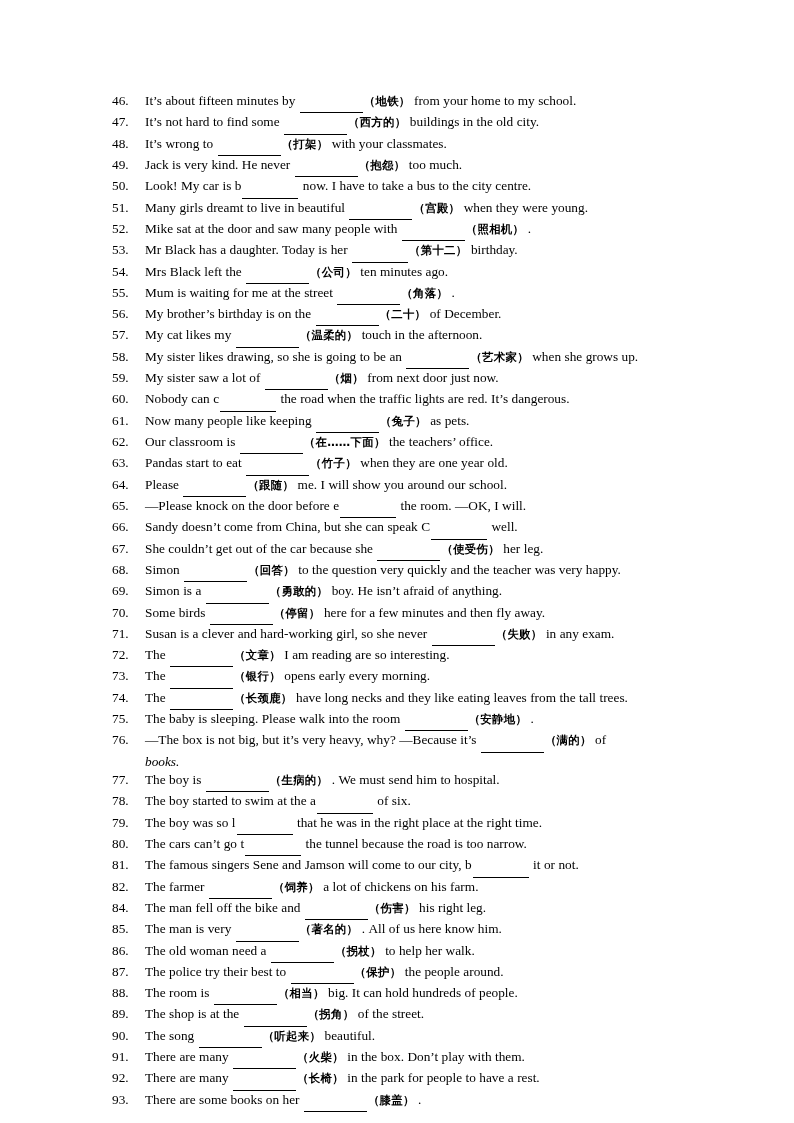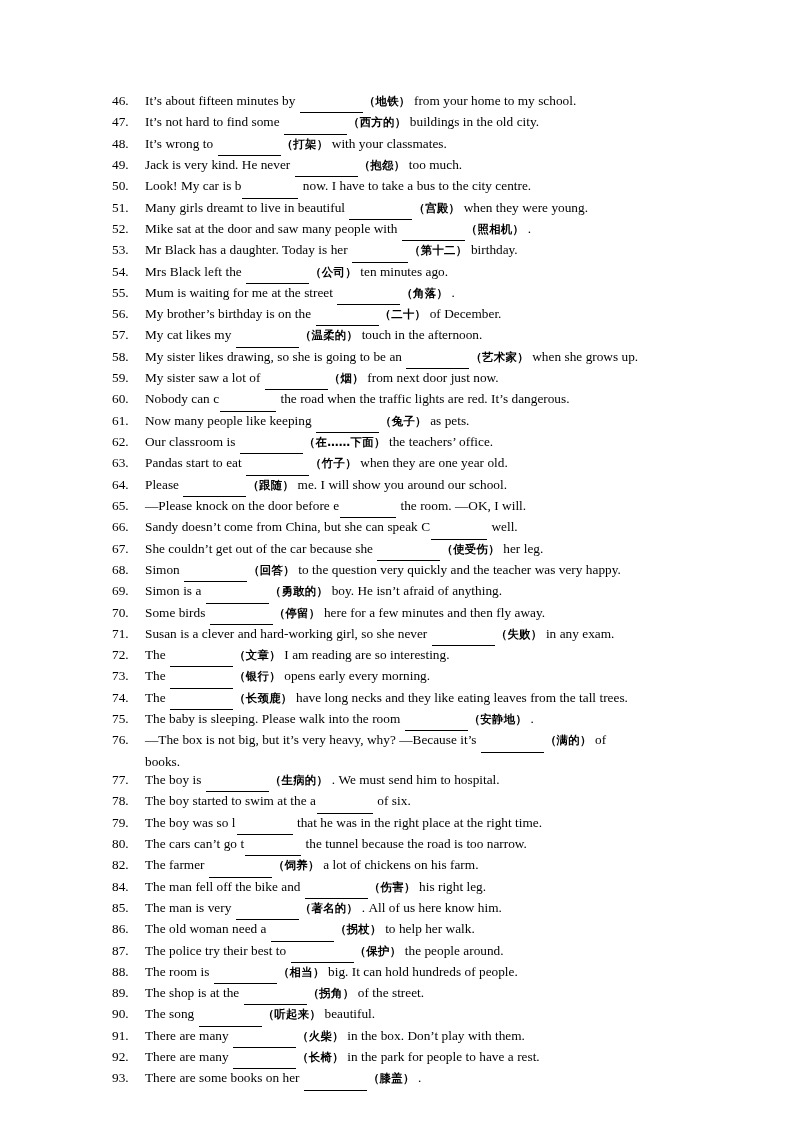--- a/index.html
+++ b/index.html
@@ -55,20 +55,21 @@
   .cn {
     font-family: "DejaVu Sans", sans-serif;
     font-size: 11.4px;
     letter-spacing: 0.3px;
     font-weight: bold;
   }
   .cont {
     display: block;
     padding-left: 0;
     font-size: 13.3px;
+    font-style: italic;
   }
 </style>
 </head>
 <body>
 
 <div class="page">
   <div class="worksheet" id="worksheet-body">
       <div class="q-row"><span class="q-num">46.</span><span class="q-text"><span class="">It’s about fifteen minutes by </span><span class="blank w1">&nbsp;</span><span class="cn">（地铁）</span><span class=""> from your home to my school.</span></span></div>
       <div class="q-row"><span class="q-num">47.</span><span class="q-text"><span class="">It’s not hard to find some </span><span class="blank w1">&nbsp;</span><span class="cn">（西方的）</span><span class=""> buildings in the old city.</span></span></div>
       <div class="q-row"><span class="q-num">48.</span><span class="q-text"><span class="">It’s wrong to </span><span class="blank w1">&nbsp;</span><span class="cn">（打架）</span><span class=""> with your classmates.</span></span></div>
@@ -97,20 +98,21 @@
       <div class="q-row"><span class="q-num">71.</span><span class="q-text"><span class="">Susan is a clever and hard-working girl, so she never </span><span class="blank w1">&nbsp;</span><span class="cn">（失败）</span><span class=""> in any exam.</span></span></div>
       <div class="q-row"><span class="q-num">72.</span><span class="q-text"><span class="">The </span><span class="blank w1">&nbsp;</span><span class="cn">（文章）</span><span class=""> I am reading are so interesting.</span></span></div>
       <div class="q-row"><span class="q-num">73.</span><span class="q-text"><span class="">The </span><span class="blank w1">&nbsp;</span><span class="cn">（银行）</span><span class=""> opens early every morning.</span></span></div>
       <div class="q-row"><span class="q-num">74.</span><span class="q-text"><span class="">The </span><span class="blank w1">&nbsp;</span><span class="cn">（长颈鹿）</span><span class=""> have long necks and they like eating leaves from the tall trees.</span></span></div>
       <div class="q-row"><span class="q-num">75.</span><span class="q-text"><span class="">The baby is sleeping. Please walk into the room </span><span class="blank w1">&nbsp;</span><span class="cn">（安静地）</span><span class=""> .</span></span></div>
       <div class="q-row"><span class="q-num">76.</span><span class="q-text"><span class="">—The box is not big, but it’s very heavy, why?  —Because  it’s </span><span class="blank w1">&nbsp;</span><span class="cn">（满的）</span><span class=""> of</span></span><span class="cont">books.</span></div>
       <div class="q-row"><span class="q-num">77.</span><span class="q-text"><span class="">The boy is </span><span class="blank w1">&nbsp;</span><span class="cn">（生病的）</span><span class=""> . We must send him to hospital.</span></span></div>
       <div class="q-row"><span class="q-num">78.</span><span class="q-text"><span class="">The boy started to swim at the a</span><span class="blank w2">&nbsp;</span><span class=""> of six.</span></span></div>
       <div class="q-row"><span class="q-num">79.</span><span class="q-text"><span class="">The boy was so l</span><span class="blank w2">&nbsp;</span><span class=""> that he was in the right place at the right time.</span></span></div>
       <div class="q-row"><span class="q-num">80.</span><span class="q-text"><span class="">The cars can’t go t</span><span class="blank w2">&nbsp;</span><span class=""> the tunnel because the road is too narrow.</span></span></div>
+      <div class="q-row"><span class="q-num">81.</span><span class="q-text"><span class="">The famous singers Sene and Jamson will come to our city, b</span><span class="blank w2">&nbsp;</span><span class=""> it or not.</span></span></div>
       <div class="q-row"><span class="q-num">82.</span><span class="q-text"><span class="">The farmer </span><span class="blank w1">&nbsp;</span><span class="cn">（饲养）</span><span class=""> a lot of chickens on his farm.</span></span></div>
       <div class="q-row"><span class="q-num">84.</span><span class="q-text"><span class="">The man fell off the bike and </span><span class="blank w1">&nbsp;</span><span class="cn">（伤害）</span><span class=""> his right leg.</span></span></div>
       <div class="q-row"><span class="q-num">85.</span><span class="q-text"><span class="">The man is very </span><span class="blank w1">&nbsp;</span><span class="cn">（著名的）</span><span class=""> . All of us here know him.</span></span></div>
       <div class="q-row"><span class="q-num">86.</span><span class="q-text"><span class="">The old woman need a </span><span class="blank w1">&nbsp;</span><span class="cn">（拐杖）</span><span class=""> to help her walk.</span></span></div>
       <div class="q-row"><span class="q-num">87.</span><span class="q-text"><span class="">The police try their best to </span><span class="blank w1">&nbsp;</span><span class="cn">（保护）</span><span class=""> the people around.</span></span></div>
       <div class="q-row"><span class="q-num">88.</span><span class="q-text"><span class="">The room is </span><span class="blank w1">&nbsp;</span><span class="cn">（相当）</span><span class=""> big. It can hold hundreds of people.</span></span></div>
       <div class="q-row"><span class="q-num">89.</span><span class="q-text"><span class="">The shop is at the </span><span class="blank w1">&nbsp;</span><span class="cn">（拐角）</span><span class=""> of the street.</span></span></div>
       <div class="q-row"><span class="q-num">90.</span><span class="q-text"><span class="">The song </span><span class="blank w1">&nbsp;</span><span class="cn">（听起来）</span><span class=""> beautiful.</span></span></div>
       <div class="q-row"><span class="q-num">91.</span><span class="q-text"><span class="">There are many </span><span class="blank w1">&nbsp;</span><span class="cn">（火柴）</span><span class=""> in the box. Don’t play with them.</span></span></div>
       <div class="q-row"><span class="q-num">92.</span><span class="q-text"><span class="">There are many </span><span class="blank w1">&nbsp;</span><span class="cn">（长椅）</span><span class=""> in the park for people to have a rest.</span></span></div>

